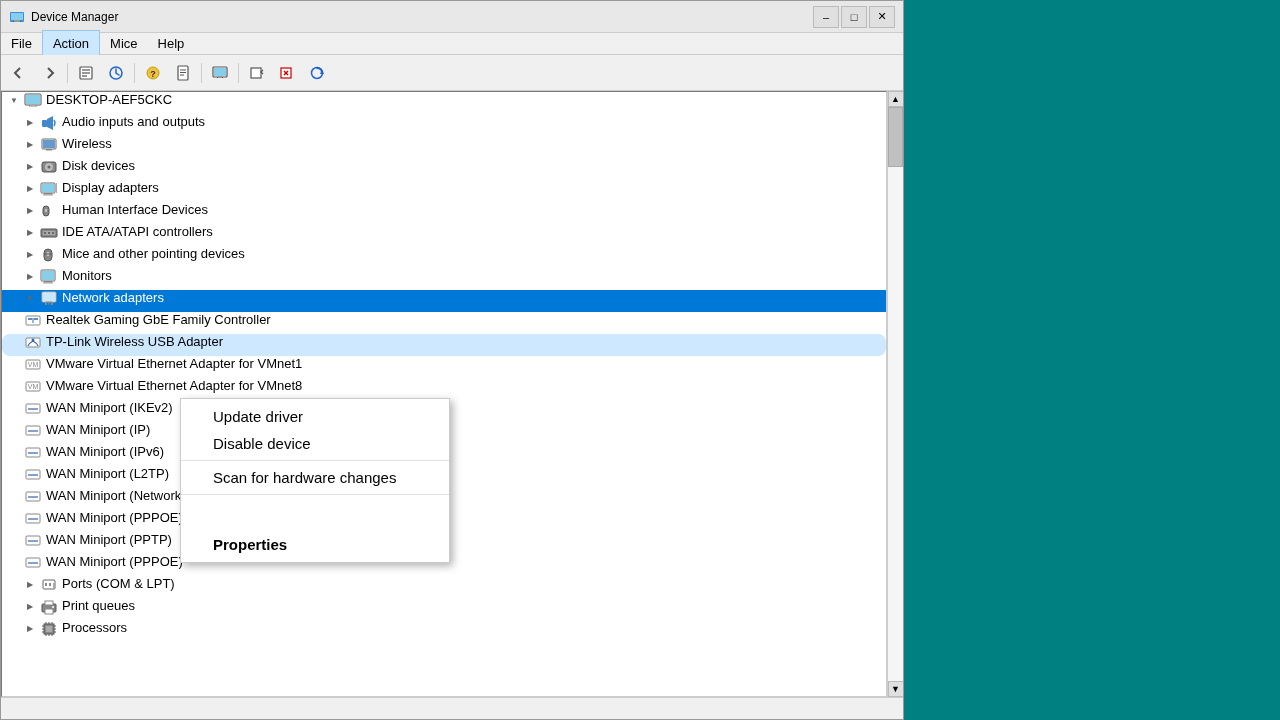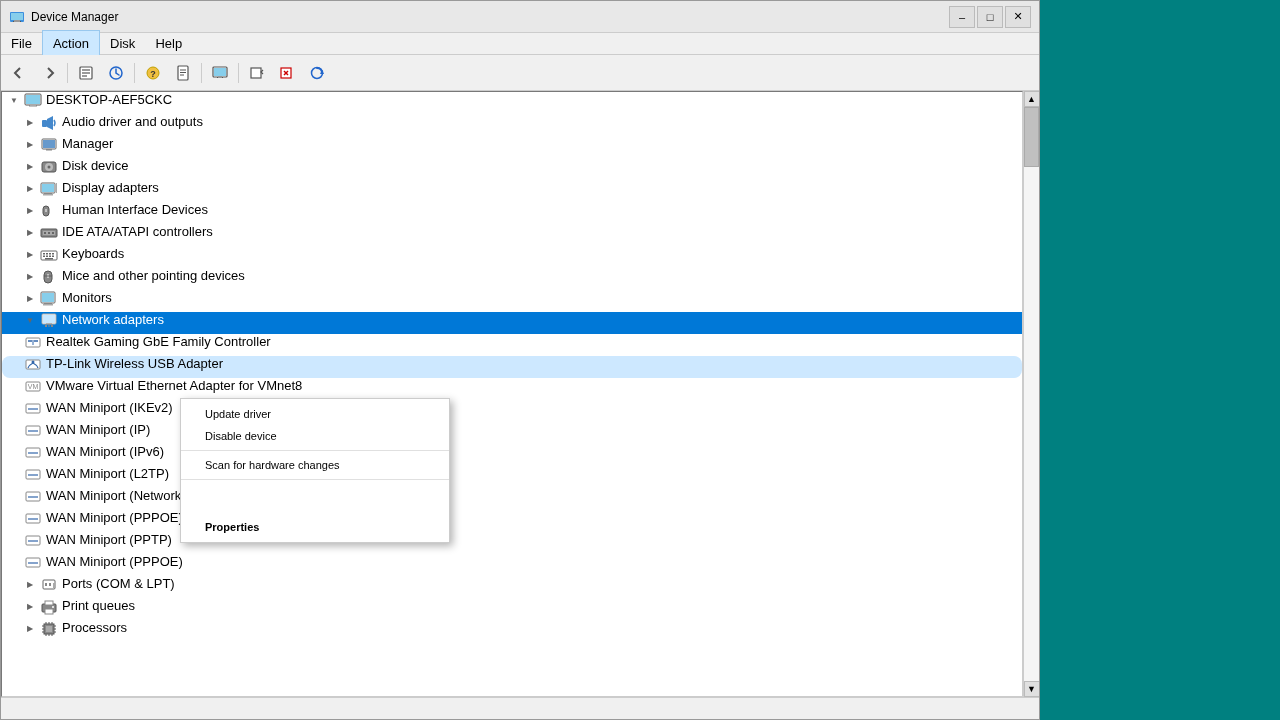--- a/index.html
+++ b/index.html
@@ -7,21 +7,21 @@
       width: 1280px;
       height: 720px;
       background: #008080;
       font-family: 'Segoe UI', Tahoma, sans-serif;
       font-size: 13px;
       overflow: hidden;
     }
     .window {
       position: absolute;
       top: 0; left: 0;
-      width: 1040px;
+      width: 904px;
       height: 720px;
       background: #e5e5e5;
       border: 1px solid #999;
       display: flex;
       flex-direction: column;
     }
     .title-bar {
       background: #e8e8e8;
       height: 32px;
       display: flex;
@@ -170,23 +170,23 @@
       top: 306px;
       left: 178px;
       width: 270px;
       background: white;
       border: 1px solid #ccc;
       box-shadow: 3px 3px 8px rgba(0,0,0,0.3);
       z-index: 100;
       padding: 4px 0;
     }
     .ctx-item {
-      padding: 5px 24px;
+      padding: 5px 32px;
       cursor: pointer;
-      font-size: 11px;
+      font-size: 15px;
     }
     .ctx-item.bold {
       font-weight: bold;
       margin-top: 36px;
     }
     .ctx-separator {
       height: 1px;
       background: #e0e0e0;
       margin: 3px 0;
     }
@@ -218,21 +218,21 @@
     <div class="title-bar-buttons">
       <div class="title-btn">–</div>
       <div class="title-btn">□</div>
       <div class="title-btn close">✕</div>
     </div>
   </div>
 
   <div class="menu-bar">
     <div class="menu-item">File</div>
     <div class="menu-item active">Action</div>
-    <div class="menu-item">Disk</div>
+    <div class="menu-item">Mice</div>
     <div class="menu-item">Help</div>
   </div>
 
   <div class="toolbar">
     <button class="toolbar-btn" title="Back">
       <svg width="14" height="14" viewBox="0 0 14 14">
           <path d="M8 2L3 7l5 5" stroke="#555" stroke-width="2" fill="none"></path>
         </svg>
     </button>
     <button class="toolbar-btn" title="Forward">
@@ -320,45 +320,45 @@
 
       <div class="tree-item indent-1">
         <div class="expander collapsed"></div>
         <div class="node-icon">
           <svg width="18" height="18" viewBox="0 0 18 18">
             <rect x="2" y="6" width="5" height="7" rx="1" fill="#4488cc"></rect>
             <path d="M7 5 L13 2 L13 16 L7 13 Z" fill="#4488cc"></path>
             <path d="M14 6 Q16 9 14 12" stroke="#4488cc" stroke-width="1.5" fill="none"></path>
           </svg>
         </div>
-        <span class="node-label">Audio driver and outputs</span>
+        <span class="node-label">Audio inputs and outputs</span>
       </div>
 
       <div class="tree-item indent-1">
         <div class="expander collapsed"></div>
         <div class="node-icon">
           <svg width="18" height="18" viewBox="0 0 18 18">
             <rect x="2" y="3" width="14" height="10" rx="1" fill="white" stroke="#666" stroke-width="1"></rect>
             <rect x="3" y="4" width="12" height="8" fill="#6699cc"></rect>
             <rect x="6" y="13" width="6" height="1.5" fill="#888"></rect>
           </svg>
         </div>
-        <span class="node-label">Manager</span>
+        <span class="node-label">Wireless</span>
       </div>
 
       <div class="tree-item indent-1">
         <div class="expander collapsed"></div>
         <div class="node-icon">
           <svg width="18" height="18" viewBox="0 0 18 18">
             <rect x="2" y="4" width="14" height="10" rx="2" fill="#888" stroke="#555" stroke-width="1"></rect>
             <ellipse cx="9" cy="9" rx="4" ry="4" fill="#bbb"></ellipse>
             <ellipse cx="9" cy="9" rx="1.5" ry="1.5" fill="#666"></ellipse>
           </svg>
         </div>
-        <span class="node-label">Disk device</span>
+        <span class="node-label">Disk devices</span>
       </div>
 
       <div class="tree-item indent-1">
         <div class="expander collapsed"></div>
         <div class="node-icon">
           <svg width="18" height="18" viewBox="0 0 18 18">
             <rect x="1" y="3" width="14" height="10" rx="1" fill="white" stroke="#666" stroke-width="1"></rect>
             <rect x="2" y="4" width="12" height="8" fill="#87ceeb"></rect>
             <rect x="4" y="13" width="8" height="1" fill="#888"></rect>
             <rect x="3" y="14" width="10" height="1.5" fill="#aaa"></rect>
@@ -386,38 +386,20 @@
             <rect x="1" y="5" width="16" height="8" rx="1" fill="#888" stroke="#555" stroke-width="1"></rect>
             <rect x="3" y="7" width="12" height="4" fill="#aaa"></rect>
             <rect x="4" y="8" width="2" height="2" fill="#666"></rect>
             <rect x="8" y="8" width="2" height="2" fill="#666"></rect>
             <rect x="12" y="8" width="2" height="2" fill="#666"></rect>
           </svg>
         </div>
         <span class="node-label">IDE ATA/ATAPI controllers</span>
       </div>
 
-      <div class="tree-item indent-1">
-        <div class="expander collapsed"></div>
-        <div class="node-icon">
-          <svg width="18" height="18" viewBox="0 0 18 18">
-            <rect x="1" y="5" width="16" height="9" rx="1" fill="white" stroke="#666" stroke-width="1"></rect>
-            <rect x="3" y="7" width="2" height="1.5" fill="#666"></rect>
-            <rect x="6" y="7" width="2" height="1.5" fill="#666"></rect>
-            <rect x="9" y="7" width="2" height="1.5" fill="#666"></rect>
-            <rect x="12" y="7" width="2" height="1.5" fill="#666"></rect>
-            <rect x="3" y="9.5" width="2" height="1.5" fill="#666"></rect>
-            <rect x="6" y="9.5" width="2" height="1.5" fill="#666"></rect>
-            <rect x="9" y="9.5" width="2" height="1.5" fill="#666"></rect>
-            <rect x="12" y="9.5" width="2" height="1.5" fill="#666"></rect>
-            <rect x="5" y="12" width="8" height="1.5" fill="#666"></rect>
-          </svg>
-        </div>
-        <span class="node-label">Keyboards</span>
-      </div>
 
       <div class="tree-item indent-1">
         <div class="expander collapsed"></div>
         <div class="node-icon">
           <svg width="18" height="18" viewBox="0 0 18 18">
             <rect x="4" y="3" width="8" height="12" rx="4" fill="#888" stroke="#555" stroke-width="1"></rect>
             <line x1="8" y1="6" x2="8" y2="10" stroke="white" stroke-width="1"></line>
             <line x1="4" y1="8" x2="12" y2="8" stroke="#555" stroke-width="0.8"></line>
           </svg>
         </div>
@@ -471,20 +453,30 @@
           <svg width="18" height="18" viewBox="0 0 18 18">
             <rect x="2" y="4" width="14" height="9" rx="1" fill="white" stroke="#888" stroke-width="1"></rect>
             <path d="M9 7 Q5 9 4 12" stroke="#3366aa" stroke-width="1.2" fill="none"></path>
             <path d="M9 7 Q13 9 14 12" stroke="#3366aa" stroke-width="1.2" fill="none"></path>
             <circle cx="9" cy="6" r="1.5" fill="#3366aa"></circle>
           </svg>
         </div>
         <span class="node-label">TP-Link Wireless USB Adapter</span>
       </div>
 
+      <div class="tree-item indent-2">
+        <div class="expander none"></div>
+        <div class="node-icon">
+          <svg width="18" height="18" viewBox="0 0 18 18">
+            <rect x="2" y="4" width="14" height="9" rx="1" fill="white" stroke="#888" stroke-width="1"></rect>
+            <text x="9" y="11" text-anchor="middle" font-size="7" fill="#888">VM</text>
+          </svg>
+        </div>
+        <span class="node-label">VMware Virtual Ethernet Adapter for VMnet1</span>
+      </div>
 
       <div class="tree-item indent-2">
         <div class="expander none"></div>
         <div class="node-icon">
           <svg width="18" height="18" viewBox="0 0 18 18">
             <rect x="2" y="4" width="14" height="9" rx="1" fill="white" stroke="#888" stroke-width="1"></rect>
             <text x="9" y="11" text-anchor="middle" font-size="7" fill="#888">VM</text>
           </svg>
         </div>
         <span class="node-label">VMware Virtual Ethernet Adapter for VMnet8</span>

